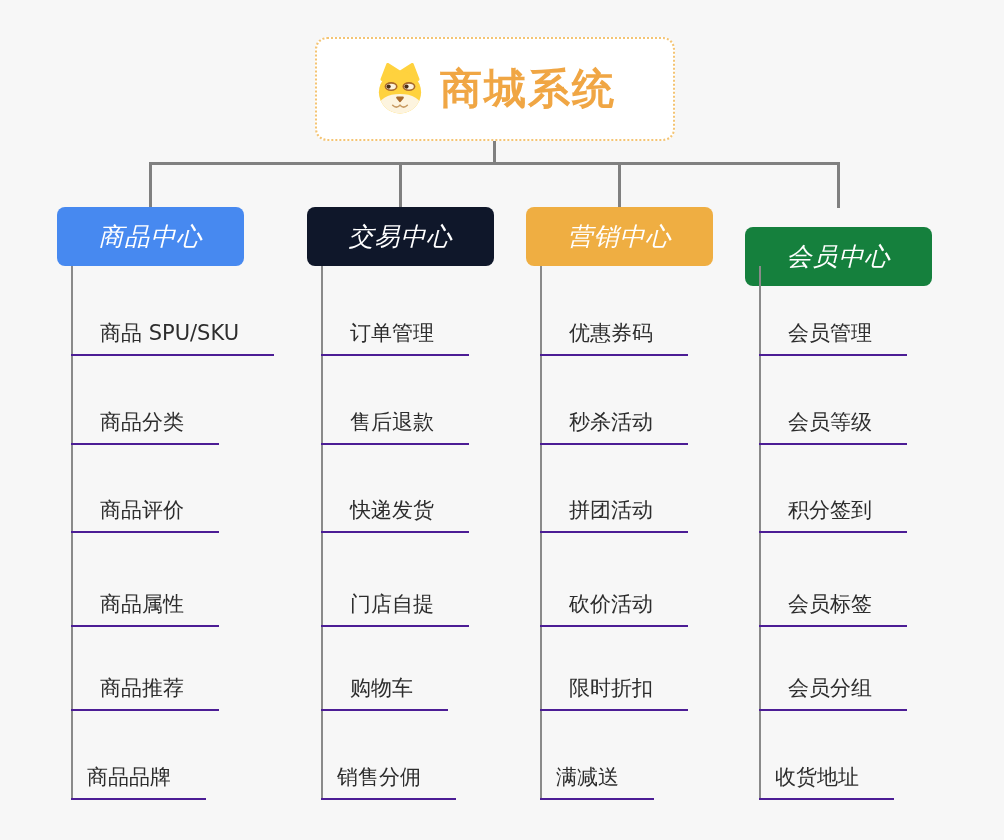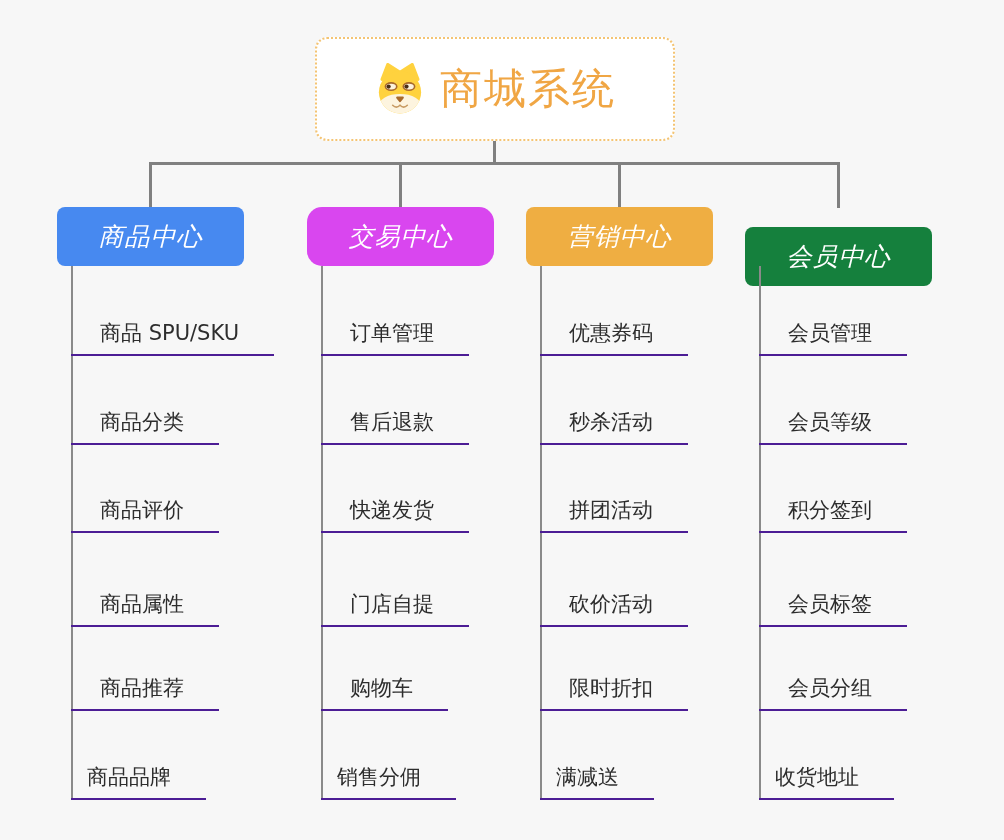--- a/index.html
+++ b/index.html
@@ -17,21 +17,21 @@
     width: 360px; height: 104px;
     background: #ffffff;
     border: 2px dotted #f4c473;
     border-radius: 12px;
     box-sizing: border-box;
     display: flex; align-items: center; justify-content: center;
     gap: 14px;
   }
   .root-label {
     font-size: 42px; letter-spacing: 2px;
-    font-weight: 400;
+    font-weight: 700;
   }
   .dog-icon { width: 52px; height: 52px; display: block; }
 
   
   .line { position: absolute; background: #808080; }
   .root-stem  { left: 493px; top: 141px; width: 3px; height: 23px; }
   .rail       { left: 149px; top: 162px; width: 691px; height: 3px; }
   .drop       { top: 162px; width: 3px; height: 46px; }
   .drop-0 { left: 149px; } .drop-1 { left: 399px; }
   .drop-2 { left: 618px; } .drop-3 { left: 837px; }
@@ -103,21 +103,21 @@
     <div class="trunk"></div>
     <div class="leaf leaf-0">商品 SPU/SKU</div>
     <div class="leaf leaf-1">商品分类</div>
     <div class="leaf leaf-2">商品评价</div>
     <div class="leaf leaf-3">商品属性</div>
     <div class="leaf leaf-4">商品推荐</div>
     <div class="leaf leaf-5">商品品牌</div>
   </div>
 
   <div class="branch branch-1">
-    <div class="branch-header" style="background-color: #d946ef; border-radius: 15px;">交易中心</div>
+    <div class="branch-header" style="background-color: #0f172a;">交易中心</div>
     <div class="trunk"></div>
     <div class="leaf leaf-0">订单管理</div>
     <div class="leaf leaf-1">售后退款</div>
     <div class="leaf leaf-2">快递发货</div>
     <div class="leaf leaf-3">门店自提</div>
     <div class="leaf leaf-4">购物车</div>
     <div class="leaf leaf-5">销售分佣</div>
   </div>
 
   <div class="branch branch-2">

